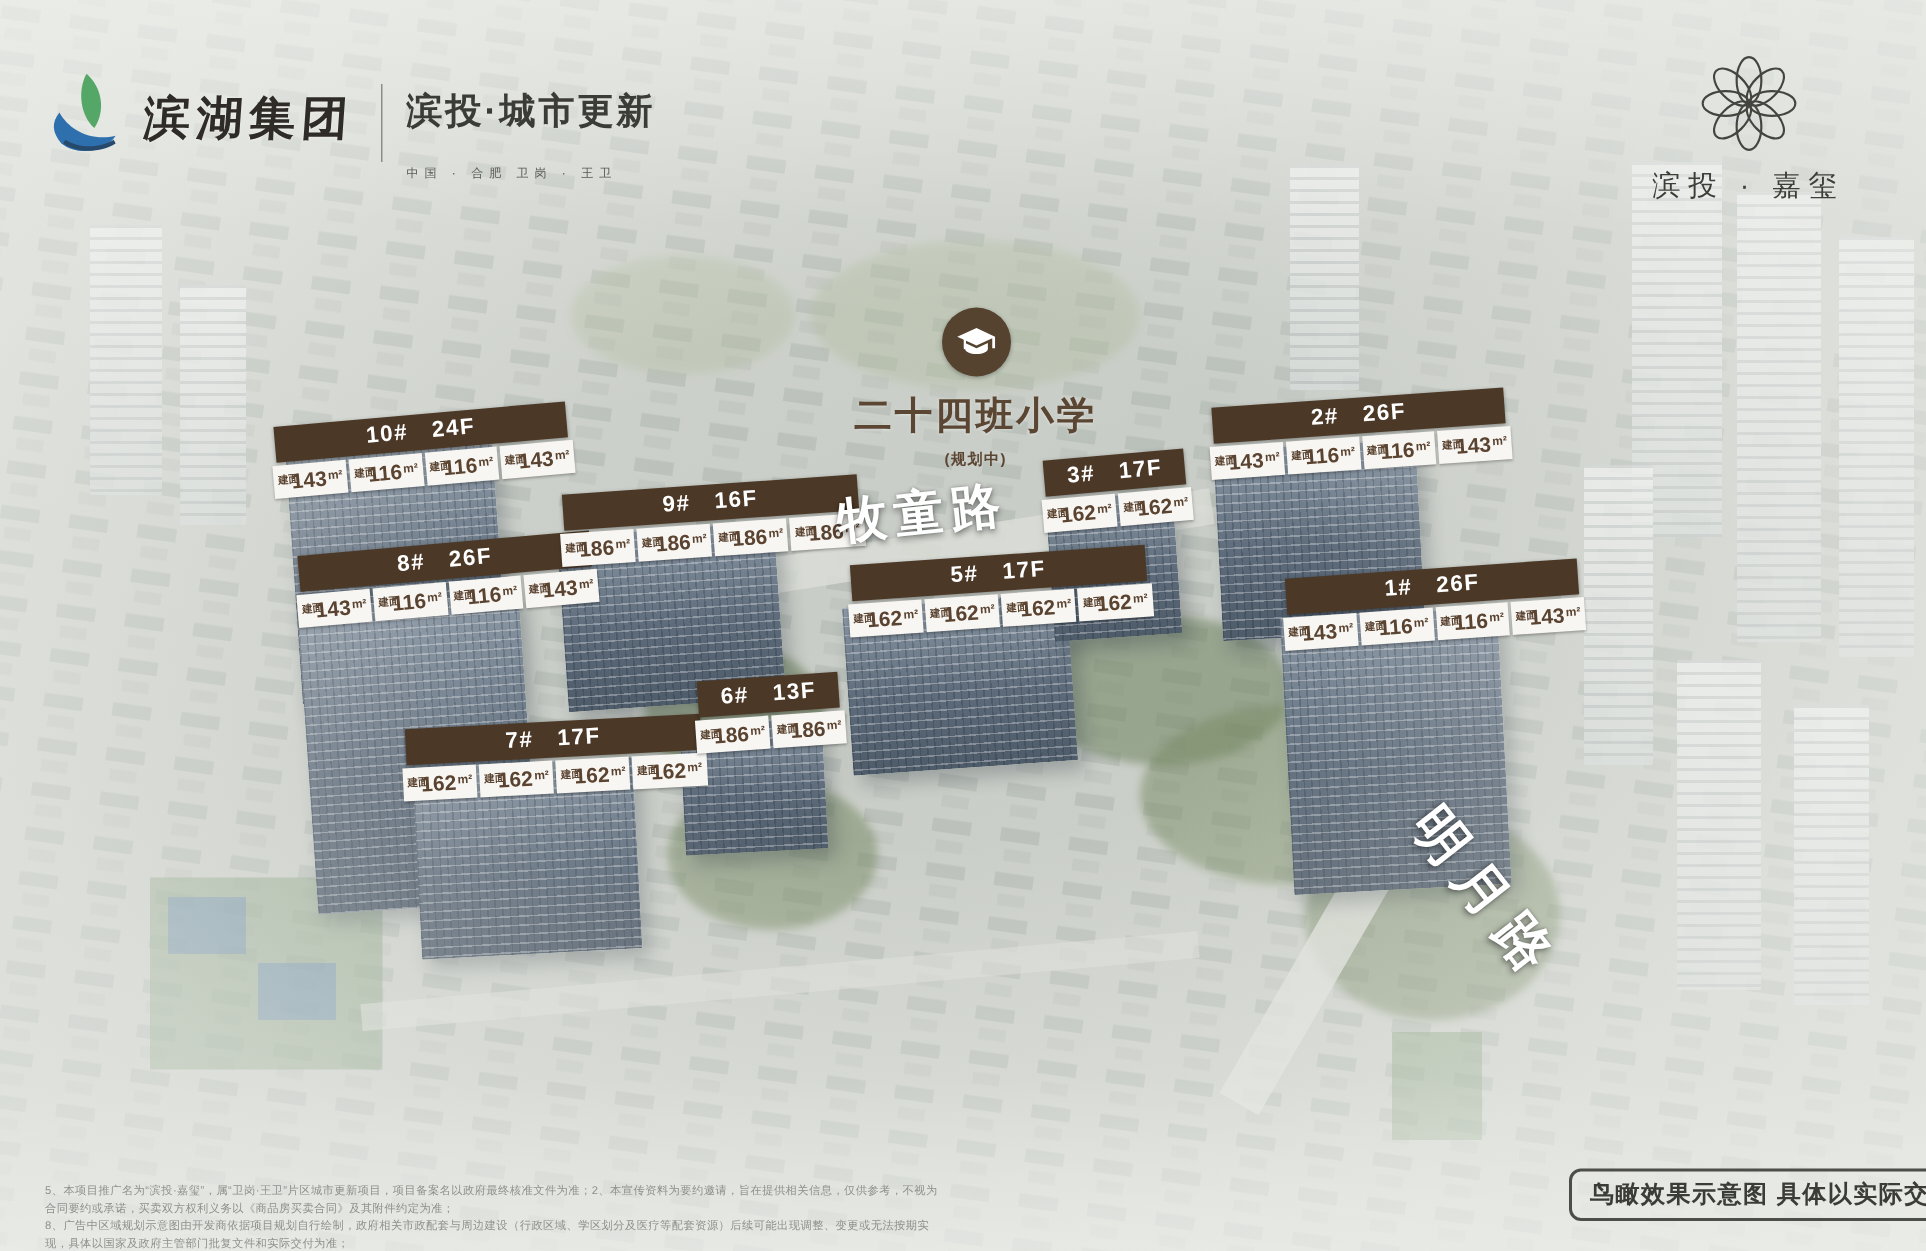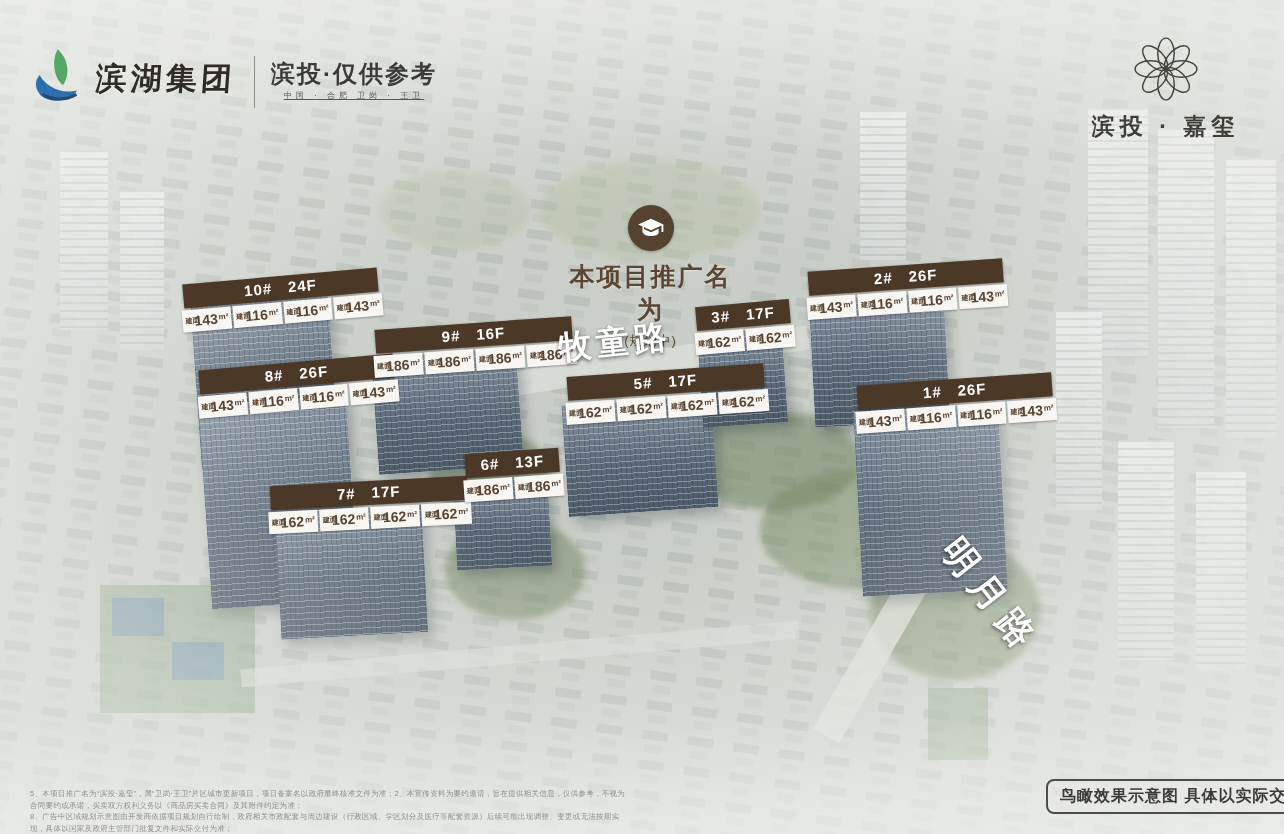--- a/index.html
+++ b/index.html
@@ -25,34 +25,34 @@
     background:radial-gradient(ellipse at 48% 46%,rgba(255,255,255,0) 28%,rgba(242,243,240,.45) 70%,rgba(240,242,238,.62) 100%),
                linear-gradient(180deg,rgba(248,249,246,.35) 0%,rgba(248,249,246,0) 18%,rgba(248,249,246,0) 86%,rgba(246,247,244,.4) 100%);}
 
   
   .brandL{position:absolute;left:28px;top:44px;z-index:6;display:flex;align-items:flex-start;}
   .sail{width:62px;height:62px;margin-right:6px;}
   .grpname{font-size:31px;font-weight:900;color:#2f2b26;letter-spacing:4px;transform:skewX(-4deg);margin-top:14px;
     text-shadow:0 1px 2px rgba(255,255,255,.35);}
   .bdiv{width:1px;height:52px;background:#8d8d88;margin:12px 16px 0 18px;}
   .division{font-size:24px;font-weight:800;color:#3b3b38;letter-spacing:2px;margin-top:14px;}
-  .tagline{font-size:8px;color:#5959556;color:#595955;letter-spacing:4px;margin-top:0;text-align:center;text-decoration:underline;}
+  .tagline{font-size:8px;color:#5959556;color:#595955;letter-spacing:4px;margin-top:20px;}
 
   .brandR{position:absolute;left:1063px;top:34px;width:205px;z-index:6;text-align:center;color:#3e3e39;}
   .flower{display:block;margin:0 auto 4px auto;}
   .nameEn{font-size:18px;font-weight:700;letter-spacing:3px;white-space:nowrap;}
-  .nameCn{font-size:23px;font-weight:700;letter-spacing:5px;margin-top:7px;}
+  .nameCn{font-size:19px;font-weight:400;letter-spacing:5px;margin-top:7px;}
 
   
   .school{position:absolute;left:568px;top:205px;width:165px;z-index:6;text-align:center;}
   .schoolCircle{width:46px;height:46px;border-radius:50%;background:#55422f;margin:0 auto;
     display:flex;align-items:center;justify-content:center;box-shadow:0 1px 3px rgba(0,0,0,.3);}
   .schoolName{font-size:25px;font-weight:900;color:#5b4634;letter-spacing:2px;margin-top:9px;
     text-shadow:0 1px 2px rgba(255,255,255,.4);}
-  .schoolStatus{font-size:13px;font-weight:400;color:#5b4634;margin-top:6px;letter-spacing:1px;}
+  .schoolStatus{font-size:10px;font-weight:700;color:#5b4634;margin-top:6px;letter-spacing:1px;}
 
   
   .roadLbl{position:absolute;z-index:6;color:#fff;font-weight:900;
     text-shadow:0 2px 4px rgba(0,0,0,.45),0 0 2px rgba(0,0,0,.25);white-space:nowrap;}
   .roadMutong{left:558px;top:320px;font-size:33px;letter-spacing:5px;transform:rotate(-6deg);}
   .roadMingyue{left:968px;top:528px;font-size:36px;letter-spacing:9px;transform:rotate(52deg);transform-origin:left top;}
 
   
   .bl{position:absolute;z-index:5;}
   .bl .hdr{background:#4c3826;color:#fff;text-align:center;font-size:15px;font-weight:800;
@@ -138,21 +138,21 @@
 
   <div class="brandL">
     <svg class="sail" viewBox="0 0 48 48">
       <path d="M23 4 C31 11 33 23 27 32 C20 26 18 13 23 4 Z" fill="#55a768"></path>
       <path d="M9 24 C14 33 25 39 38 36 C33 44 19 47 10 40 C5 34 5 29 9 24 Z" fill="#2e6fae"></path>
       <path d="M12 38 C20 43 31 42 37 38 L38 40 C30 45 18 45 11 40 Z" fill="#27496b"></path>
     </svg>
     <div class="grpname">滨湖集团</div>
     <div class="bdiv"></div>
     <div>
-      <div class="division">滨投·仅供参考</div>
+      <div class="division">滨投·城市更新</div>
       <div class="tagline">中国 · 合肥    卫岗 · 王卫</div>
     </div>
   </div>
 
   <div class="brandR">
     <svg class="flower" width="82" height="70" viewBox="-34 -34 68 68">
       <g stroke="#45453f" stroke-width="1.4" fill="none">
         <ellipse cx="0" cy="-15" rx="8" ry="15"></ellipse>
         <ellipse cx="0" cy="-15" rx="8" ry="15" transform="rotate(45)"></ellipse>
         <ellipse cx="0" cy="-15" rx="8" ry="15" transform="rotate(90)"></ellipse>
@@ -167,21 +167,21 @@
   </div>
 
   <div class="school">
     <div class="schoolCircle">
       <svg width="28" height="28" viewBox="0 0 24 24">
         <path fill="#ffffff" d="M12 4 L1 9 l11 5 9-4.09 V15.5 h1.6 V9 L12 4 z"></path>
         <path fill="#ffffff" d="M5.5 12.6 V16 c0 1.6 2.9 2.9 6.5 2.9 s6.5-1.3 6.5-2.9 v-3.4 l-6.5 2.95 -6.5-2.95 z"></path>
         <rect x="4.7" y="9.4" width="1.3" height="6.8" rx="0.6" fill="#ffffff"></rect>
       </svg>
     </div>
-    <div class="schoolName">本项目推广名为</div>
+    <div class="schoolName">二十四班小学</div>
     <div class="schoolStatus">(规划中)</div>
   </div>
 
   <div class="roadLbl roadMutong">牧童路</div>
   <div class="roadLbl roadMingyue">明月路</div>
 
   <div class="bl b10">
       <div class="hdr">
         <span>10#</span>
         <span>24F</span>

